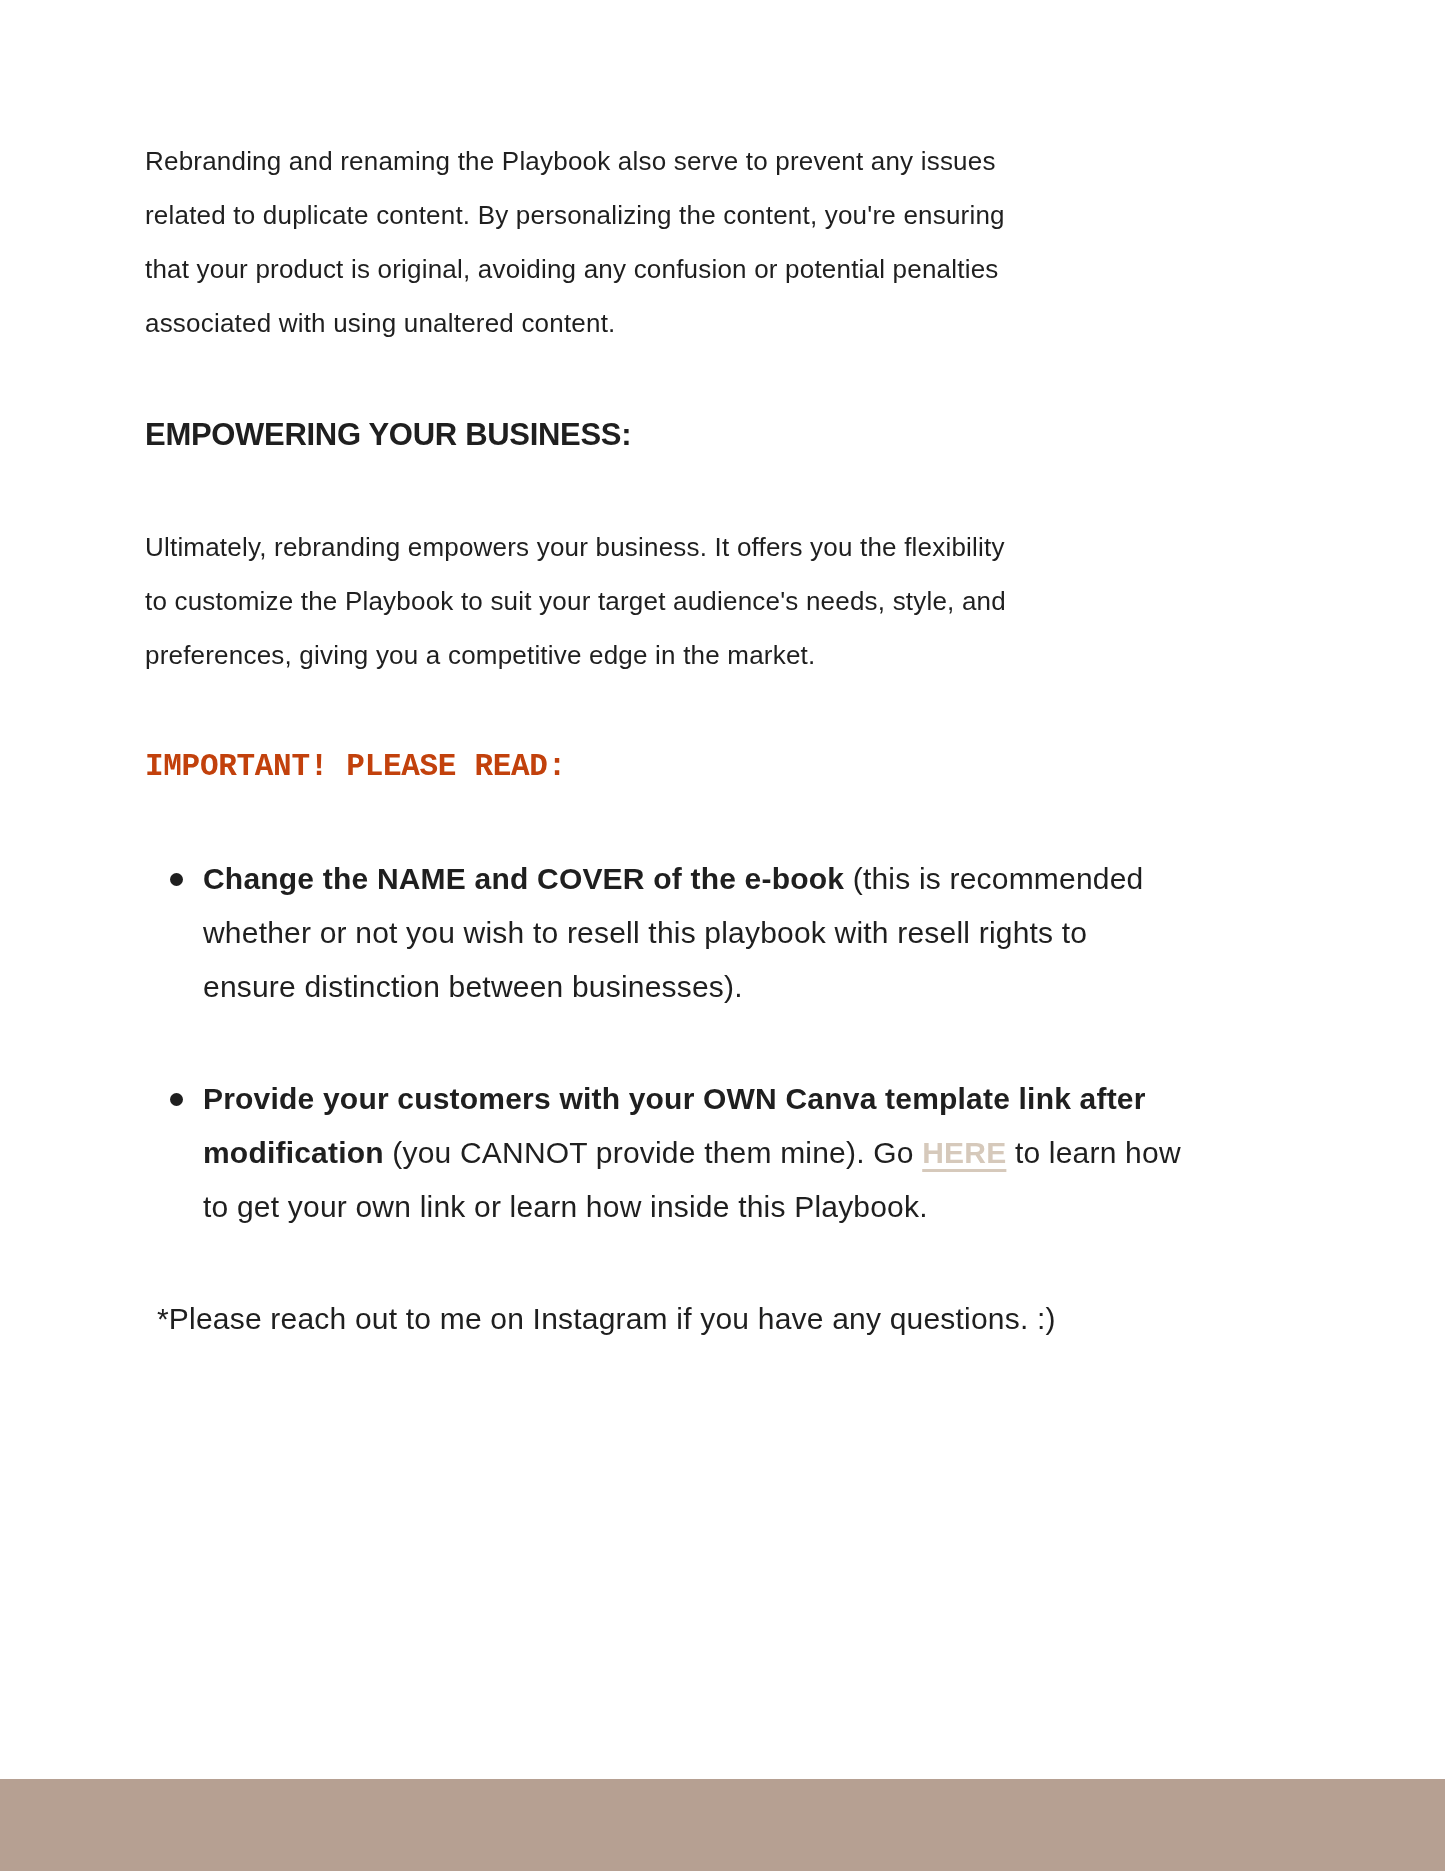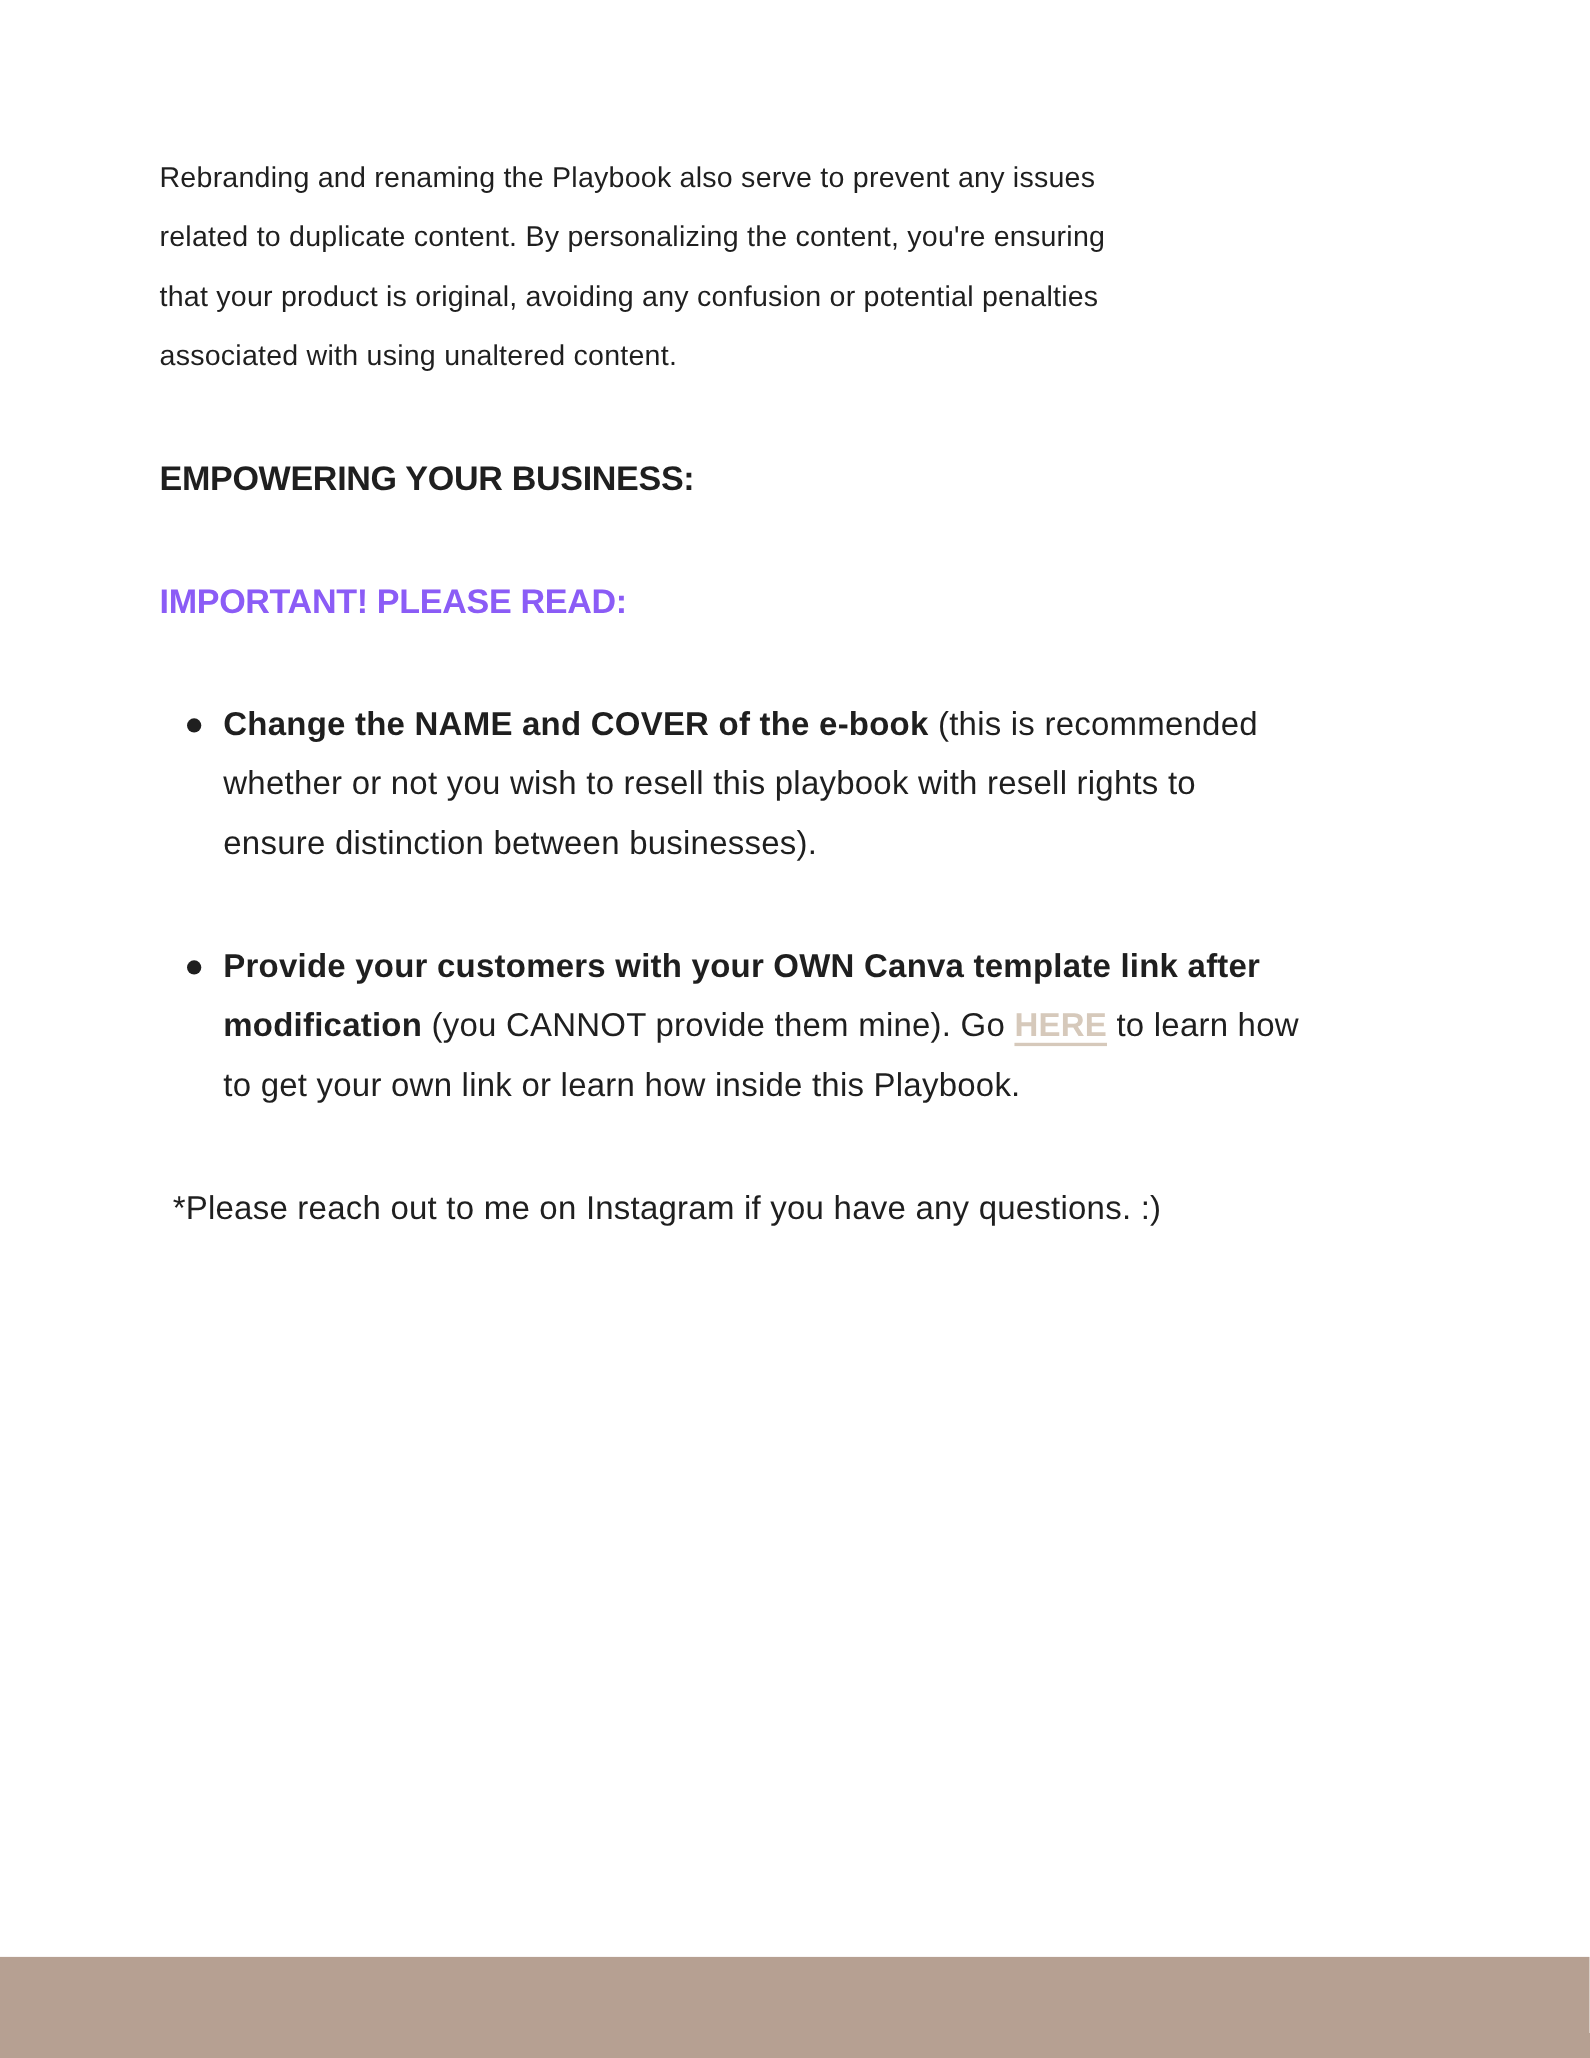--- a/index.html
+++ b/index.html
@@ -23,21 +23,22 @@
   }
   .heading {
     font-size: 31px;
     font-weight: bold;
     line-height: 54px;
     letter-spacing: -0.3px;
     margin: 0 0 58px 0;
     color: #1f1f1f;
   }
   .heading.red {
-    color: #8b5cf6;
+    color: #c2410c;
+    font-family: Liberation Mono, monospace;
   }
   p.body-text {
     font-size: 26px;
     line-height: 54px;
     letter-spacing: 0.2px;
     margin: 0 0 58px 0;
     white-space: pre-line;
   }
   p.bold-intro {
     font-weight: bold;
@@ -97,20 +98,23 @@
 </head>
 <body>
 
 <div class="content">
   <p class="body-text">Rebranding and renaming the Playbook also serve to prevent any issues
 related to duplicate content. By personalizing the content, you're ensuring
 that your product is original, avoiding any confusion or potential penalties
 associated with using unaltered content.</p>
 
   <h2 class="heading">EMPOWERING YOUR BUSINESS:</h2>
+  <p class="body-text">Ultimately, rebranding empowers your business. It offers you the flexibility
+to customize the Playbook to suit your target audience's needs, style, and
+preferences, giving you a competitive edge in the market.</p>
 
   <h2 class="heading red">IMPORTANT! PLEASE READ:</h2>
 
   <ul class="terms-list">
     <li><span class="b">Change the NAME and COVER of the e-book</span><span> (this is recommended
 whether or not you wish to resell this playbook with resell rights to
 ensure distinction between businesses).</span></li>
     <li><span class="b">Provide your customers with your OWN Canva template link after
 modification</span><span> (you CANNOT provide them mine). Go </span><a class="here-link" href="#">HERE</a><span> to learn how
 to get your own link or learn how inside this Playbook.</span></li>

